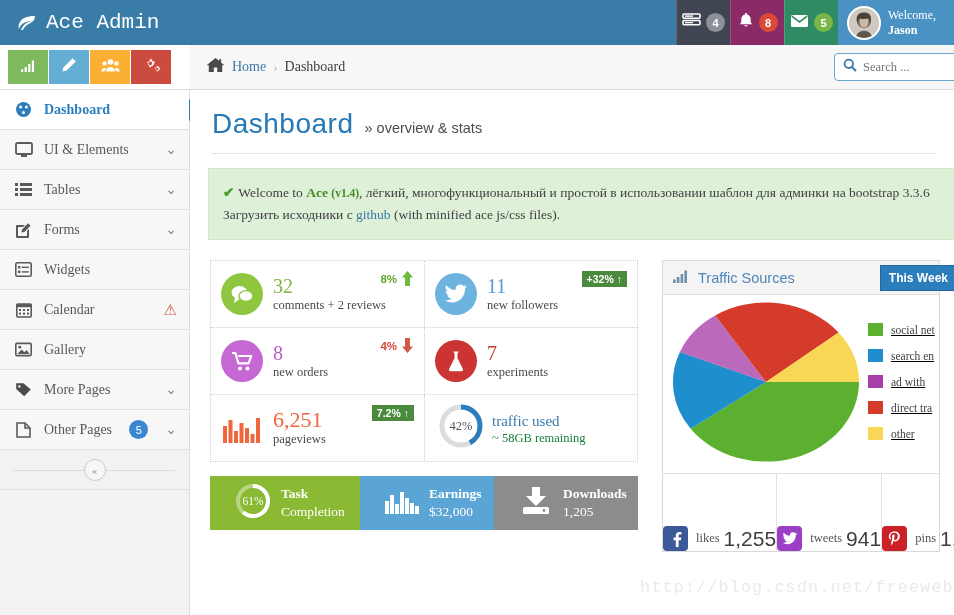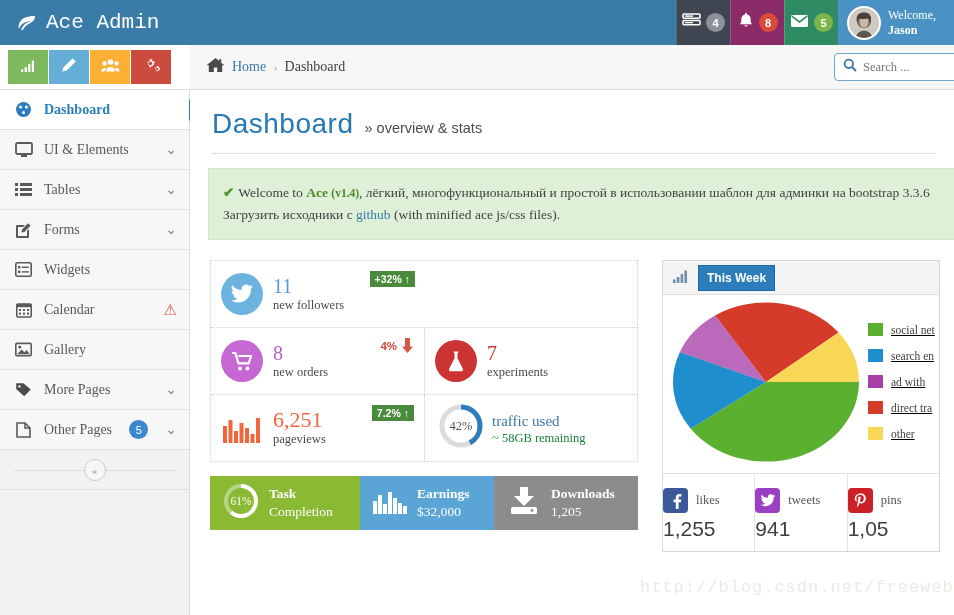--- a/index.html
+++ b/index.html
@@ -199,21 +199,21 @@
     background: #4a8a3c; color: #fff; padding: 2px 5px; font-size: 10.5px;
     font-weight: bold; display: flex; align-items: center; gap: 3px;
     font-family: "Liberation Sans", sans-serif;
   }
   .traffic-box { display: flex; align-items: center; gap: 7px; padding-left: 12px; }
   .traffic-txt .tt1 { font-size: 15px; color: #3a78a8; line-height: 20px; }
   .traffic-txt .tt2 { font-size: 12.5px; color: #15803d; }
 
   
   .widgets { display: flex; width: 428px; margin: 14px 0 0 20px; }
-  .wg { height: 54px; display: flex; align-items: center; gap: 9px; padding: 0 12px; color: #fff; }
+  .wg { height: 54px; display: flex; align-items: center; gap: 9px; padding: 0 24px; color: #fff; }
   .wg.w1 { background: #8ab933; width: 150px; }
   .wg.w2 { background: #5ba4d6; width: 134px; }
   .wg.w3 { background: #8c8c8c; width: 144px; }
   .wg-txt { line-height: 18px; }
   .wg-t1 { font-size: 13.5px; font-weight: bold; }
   .wg-t2 { font-size: 13.5px; }
 
   
   .panel {
     width: 278px; border: 1px solid #d8d8d8; background: #fff; margin-top: 0;
@@ -232,21 +232,21 @@
     border: 1px solid #2268a0; white-space: nowrap; margin-right: -18px;
   }
   .panel-body { padding: 8px 0 0 0; position: relative; height: 178px; }
   .pie-wrap { position: absolute; left: 8px; top: 6px; }
   .legend { position: absolute; left: 205px; top: 28px; text-decoration: underline; }
   .leg-item { display: flex; align-items: center; gap: 8px; margin-bottom: 13px; }
   .leg-sw { width: 15px; height: 13px; flex-shrink: 0; }
   .leg-lbl { font-size: 11.5px; color: #3f3f3f; white-space: nowrap; }
   .panel-foot { border-top: 1px solid #e2e2e2; display: flex; height: 78px; }
   .foot-cell {
-    flex: 1; display: flex; flex-direction: column; align-items: flex-start;
+    flex: 1; display: flex; align-items: flex-end;
     justify-content: center; gap: 4px; padding-top: 4px;
   }
   .foot-cell + .foot-cell { border-left: 1px solid #e2e2e2; }
   .foot-top { display: flex; align-items: center; gap: 8px; }
   .soc-ico {
     width: 25px; height: 25px; border-radius: 4px; display: flex;
     align-items: center; justify-content: center; color: #fff;
   }
   .s-fb { background: #3b5998; }
   .s-tw { background: #9b3fc4; }
@@ -536,20 +536,39 @@
         <span>Загрузить исходники с </span><a class="lnk">github</a><span> (with minified ace js/css files).</span>
       </div>
     </div>
 
     <div class="row">
 
       <div>
         <div class="infoboxes">
 
           <div class="ib-row">
+            <div class="ib">
+              <div class="ib-circle c-green">
+                <svg width="24" height="21" viewBox="0 0 24 21">
+                  <ellipse cx="9.5" cy="8.5" rx="8" ry="6.4" fill="#fff"></ellipse>
+                  <path d="M5 13.5 L4 19 L9.6 15z" fill="#fff"></path>
+                  <ellipse cx="16" cy="12" rx="7" ry="5.4" fill="#fff" stroke="#8ec63f" stroke-width="1.4"></ellipse>
+                </svg>
+              </div>
+              <div class="ib-body">
+                <div class="ib-num n-green">32</div>
+                <div class="ib-desc">comments + 2 reviews</div>
+              </div>
+              <div class="ib-trend t-up">
+                <span>8%</span>
+                <svg width="13" height="15" viewBox="0 0 13 15">
+                  <path d="M6.5 0 12 6.5H9v8.5H4V6.5H1z" fill="#6cbb3c"></path>
+                </svg>
+              </div>
+            </div>
 
             <div class="ib">
               <div class="ib-circle c-blue">
                 <svg width="24" height="20" viewBox="0 0 24 20">
                   <path d="M23 2.6a9 9 0 0 1-2.6.7 4.6 4.6 0 0 0 2-2.5 9.2 9.2 0 0 1-2.9 1.1A4.6 4.6 0 0 0 11.7 6a13 13 0 0 1-9.4-4.8 4.6 4.6 0 0 0 1.4 6.1 4.5 4.5 0 0 1-2-.6 4.6 4.6 0 0 0 3.6 4.5 4.6 4.6 0 0 1-2 .1 4.6 4.6 0 0 0 4.3 3.2A9.2 9.2 0 0 1 1 16.4a13 13 0 0 0 7 2c8.4 0 13-7 13-13v-.6A9.3 9.3 0 0 0 23 2.6z" fill="#fff"></path>
                 </svg>
               </div>
               <div class="ib-body">
                 <div class="ib-num n-blue">11</div>
                 <div class="ib-desc">new followers</div>
@@ -697,20 +716,21 @@
           <span>
             <svg width="17" height="14" viewBox="0 0 17 14">
               <g fill="#6f8eab">
                 <rect x="0" y="10.5" width="2.6" height="3.5"></rect>
                 <rect x="3.8" y="8" width="2.6" height="6"></rect>
                 <rect x="7.6" y="5" width="2.6" height="9"></rect>
                 <rect x="11.4" y="1.5" width="2.6" height="12.5"></rect>
               </g>
             </svg>
           </span>
+          <span class="panel-title">Traffic Sources</span>
           <span class="btn-week">This Week</span>
         </div>
 
         <div class="panel-body">
           <div class="pie-wrap">
             <svg width="196" height="162" viewBox="0 0 196 162">
               <g transform="translate(95,81) scale(1, 0.855)">
 
                 <path d="M0 0 L93 0 A93 93 0 0 1 -75.3 54.7 Z" fill="#5cb030"></path>
 

